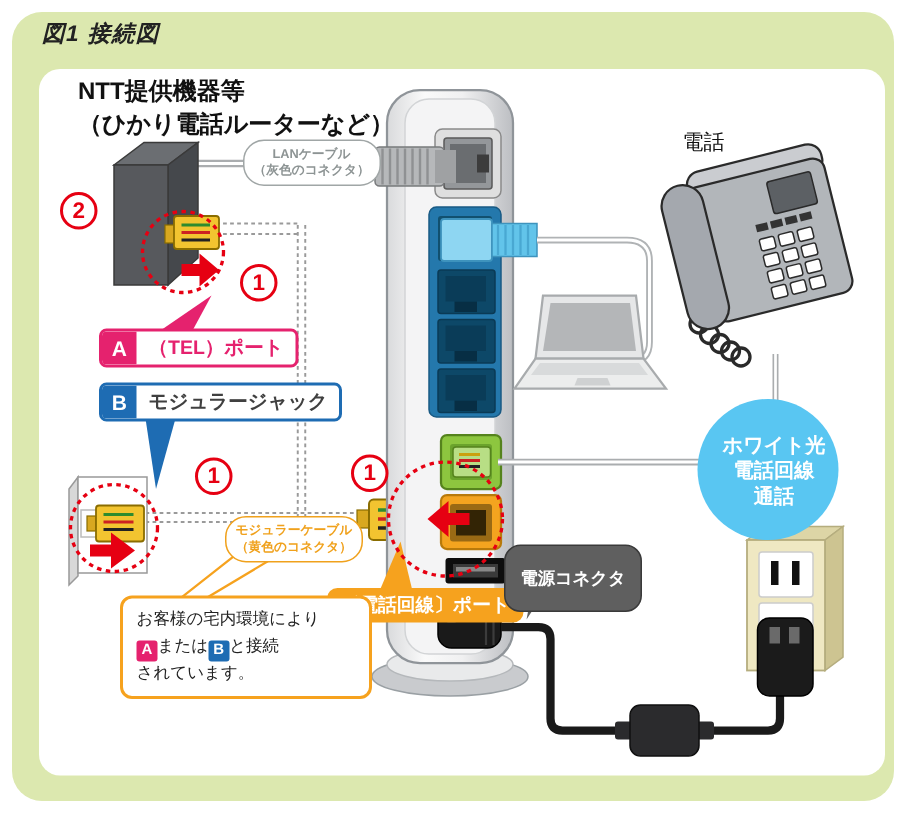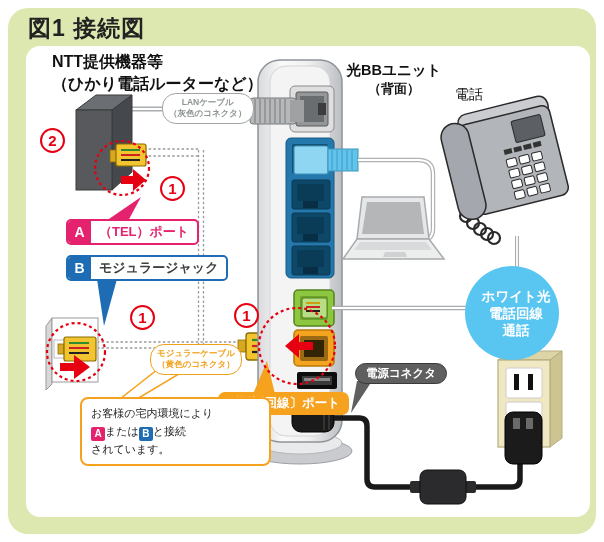--- a/index.html
+++ b/index.html
@@ -1,45 +1,45 @@
 <!DOCTYPE html>
 <html><head>
 <meta charset="utf-8">
 <style>
   html,body{margin:0;padding:0;background:#fff;}
   .stage{position:relative;width:604px;height:542px;background:#fff;
          font-family:"Liberation Sans","DejaVu Sans",sans-serif;overflow:hidden;}
   .abs{position:absolute;}
   .frame-green{left:8px;top:8px;width:588px;height:526px;border-radius:20px;background:#dce8af;z-index:0;}
   .frame-white{left:26px;top:46px;width:564px;height:471px;border-radius:14px;background:#ffffff;z-index:1;}
-  .fig-title{left:28px;top:13px;font-size:23px;font-weight:bold;color:#222;letter-spacing:1px;z-index:3;}
+  .fig-title{left:28px;top:13px;font-size:15px;font-weight:bold;color:#222;letter-spacing:1px;z-index:3;font-style:italic;}
   svg.layer{left:0;top:0;z-index:2;}
   .lbl{z-index:3;}
   .ntt-label{left:52px;top:51px;font-size:16px;font-weight:bold;color:#111;line-height:1.4;}
   .ntt-label span{display:block;}
   .unit-label{left:338px;top:61px;width:112px;text-align:center;font-weight:bold;color:#111;}
   .unit-label .l1{display:block;font-size:14.5px;}
   .unit-label .l2{display:block;font-size:13px;}
   .phone-label{left:455px;top:86px;font-size:14px;font-weight:normal;color:#111;}
   .pill{background:#fff;border-radius:14px;text-align:center;font-weight:bold;line-height:1.35;padding:3px 6px;}
   .pill span{display:block;}
   .lan-pill{left:162px;top:93px;border:1.5px solid #a0a6a6;color:#8d9494;font-size:8.5px;}
   .mod-pill{left:150px;top:332px;border:1.5px solid #f0a11c;color:#f0a11c;font-size:8.5px;margin-top:12px;}
   .tag-label{display:inline-flex;align-items:stretch;background:#fff;border:2px solid;border-radius:5px;height:26px;box-sizing:border-box;overflow:hidden;}
   .tag-label .chip{width:23px;display:flex;align-items:center;justify-content:center;color:#fff;font-weight:bold;font-size:14px;}
   .tag-label .txt{display:flex;align-items:center;padding:0 8px;font-weight:bold;font-size:13px;}
   .tag-a{left:66px;top:219px;border-color:#e5226e;}
   .tag-a .chip{background:#e5226e;} .tag-a .txt{color:#e5226e;border-radius:11px;}
   .tag-b{left:66px;top:255px;border-color:#1e6cb3;}
   .tag-b .chip{background:#1e6cb3;} .tag-b .txt{color:#404040;}
   .port-label{left:218px;top:392px;background:#f6a21e;color:#fff;font-weight:bold;font-size:12.5px;padding:3px 9px;border-radius:7px;}
-  .power-label{left:355px;top:363px;background:#5f5f5f;border:1px solid #3a3a3a;color:#fff;font-weight:bold;font-size:11.5px;padding:2px 10px;border-radius:11px;}
+  .power-label{left:336px;top:363px;background:#5f5f5f;border:1px solid #3a3a3a;color:#fff;font-weight:bold;font-size:11.5px;padding:14px 10px;border-radius:11px;}
   .white-badge-text{left:466px;top:288px;width:100px;text-align:center;color:#fff;font-weight:bold;font-size:13.5px;line-height:17px;z-index:3;}
   .white-badge-text span{display:block;}
-  .note-bubble{left:80px;top:397px;width:191px;box-sizing:border-box;border:2px solid #f6a21e;border-radius:8px;background:#fff;padding:6px 9px;font-size:11px;color:#222;line-height:1.6;}
+  .note-bubble{left:80px;top:397px;width:168px;box-sizing:border-box;border:2px solid #f6a21e;border-radius:8px;background:#fff;padding:6px 9px;font-size:11px;color:#222;line-height:1.6;}
   .mini-chip{display:inline-flex;width:14px;height:14px;align-items:center;justify-content:center;color:#fff;font-size:10px;font-weight:bold;border-radius:2px;vertical-align:-2px;}
   .mini-a{background:#e5226e;} .mini-b{background:#1e6cb3;}
   .step{width:25px;height:25px;border:2.5px solid #e60012;border-radius:50%;background:#fff;box-sizing:border-box;
         display:flex;align-items:center;justify-content:center;color:#e60012;font-weight:bold;font-size:15px;z-index:3;}
   .step2{left:40px;top:128px;}
   .step1a{left:160px;top:176px;}
   .step1b{left:130px;top:305px;}
   .step1c{left:234px;top:303px;}
 </style>
 </head>
@@ -273,24 +273,20 @@
   <div class="abs lbl ntt-label">
     <span>NTT提供機器等</span>
     <span>（ひかり電話ルーターなど）</span>
   </div>
 
   <div class="abs lbl pill lan-pill">
     <span>LANケーブル</span>
     <span>（灰色のコネクタ）</span>
   </div>
 
-  <div class="abs lbl unit-label">
-    <span class="l1">光BBユニット</span>
-    <span class="l2">（背面）</span>
-  </div>
 
   <div class="abs lbl phone-label">電話</div>
 
   <div class="abs lbl step step2">2</div>
   <div class="abs lbl step step1a">1</div>
   <div class="abs lbl step step1b">1</div>
   <div class="abs lbl step step1c">1</div>
 
   <div class="abs lbl tag-label tag-a">
     <span class="chip">A</span>

